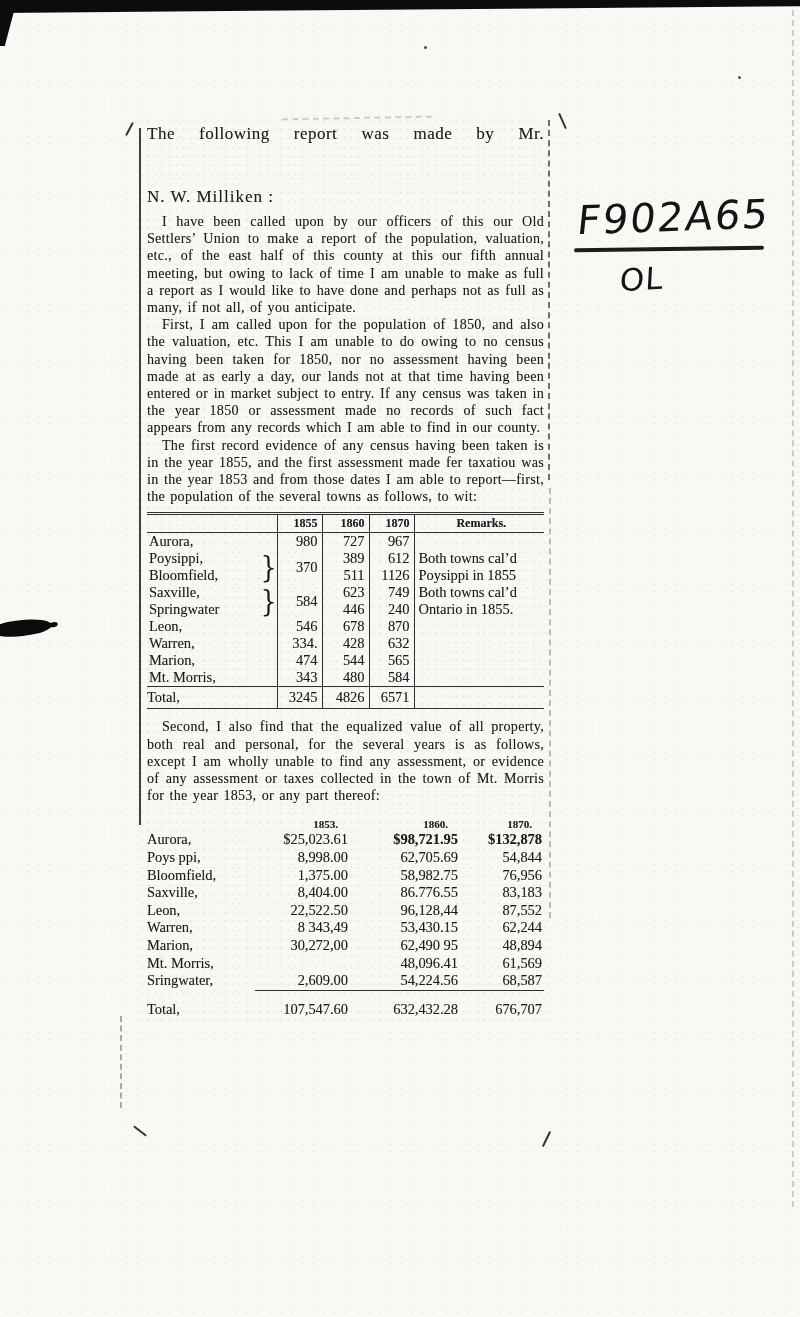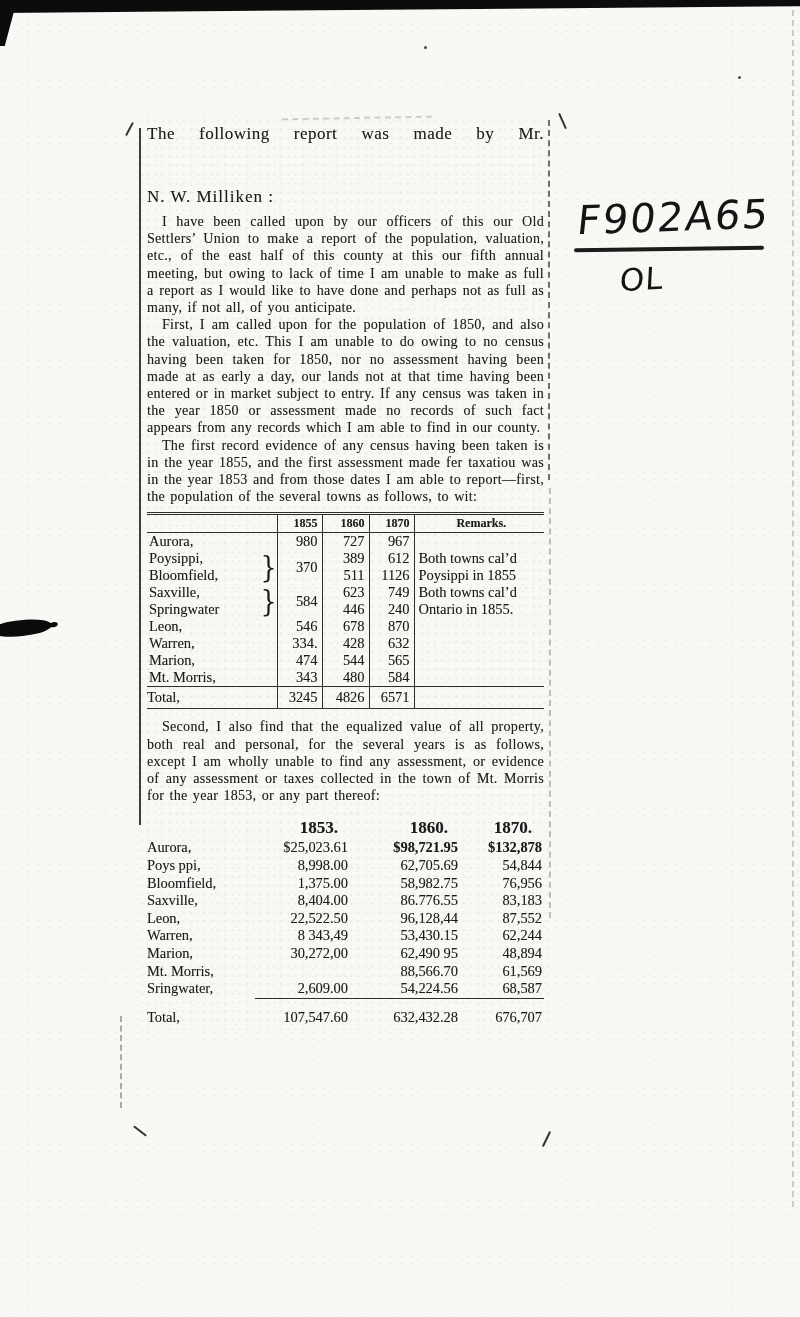--- a/index.html
+++ b/index.html
@@ -62,21 +62,21 @@
   .pop-table .c-name { padding-left:2px; }
   .brace-cell { position:relative; }
   .brace { position:absolute; left:-3px; top:50%; transform:translateY(-50%) scaleX(0.85);
            font-size:30px; line-height:1; font-family:"DejaVu Serif", serif; text-shadow:none; }
   .v-merge { vertical-align:middle; }
   .pop-table .total-row td { border-top:1.4px solid #2e2e2e; height:21px; line-height:21px; }
   .total-label { padding-left:30px;margin-top:36px; }
 
   
   .val-table { margin-top:14px; }
-  .val-table th { font-weight:600; text-align:right; padding:0 12px 1px 0; font-size:17px; }
+  .val-table th { font-weight:600; text-align:right; padding:0 12px 1px 0; font-size:11px; }
   .val-table td { height:17.6px; line-height:17.6px; padding:0; }
   .val-table .c-amt { text-align:right; padding-right:2px; }
   .val-table .strong { font-weight:700; }
   .val-table .total-row td { padding-top:7px; height:24px; }
   .val-table .total-row .c-amt { border-top:1.2px solid #2e2e2e; }
 
   
   .hw { position:absolute; color:#141414; font-family:"DejaVu Sans", sans-serif; }
   .hw-code { left:578px; top:194px; font-size:40px; letter-spacing:2px;
              transform:skewX(-8deg) rotate(-2deg); }
@@ -277,21 +277,21 @@
         </tr>
         <tr>
           <td>Marion,</td>
           <td class="c-amt">30,272,00</td>
           <td class="c-amt">62,490 95</td>
           <td class="c-amt">48,894</td>
         </tr>
         <tr>
           <td>Mt. Morris,</td>
           <td class="c-amt"></td>
-          <td class="c-amt">88,566.70</td>
+          <td class="c-amt">48,096.41</td>
           <td class="c-amt">61,569</td>
         </tr>
         <tr>
           <td>Sringwater,</td>
           <td class="c-amt">2,609.00</td>
           <td class="c-amt">54,224.56</td>
           <td class="c-amt">68,587</td>
         </tr>
         <tr class="total-row">
           <td class="total-label">Total,</td>

